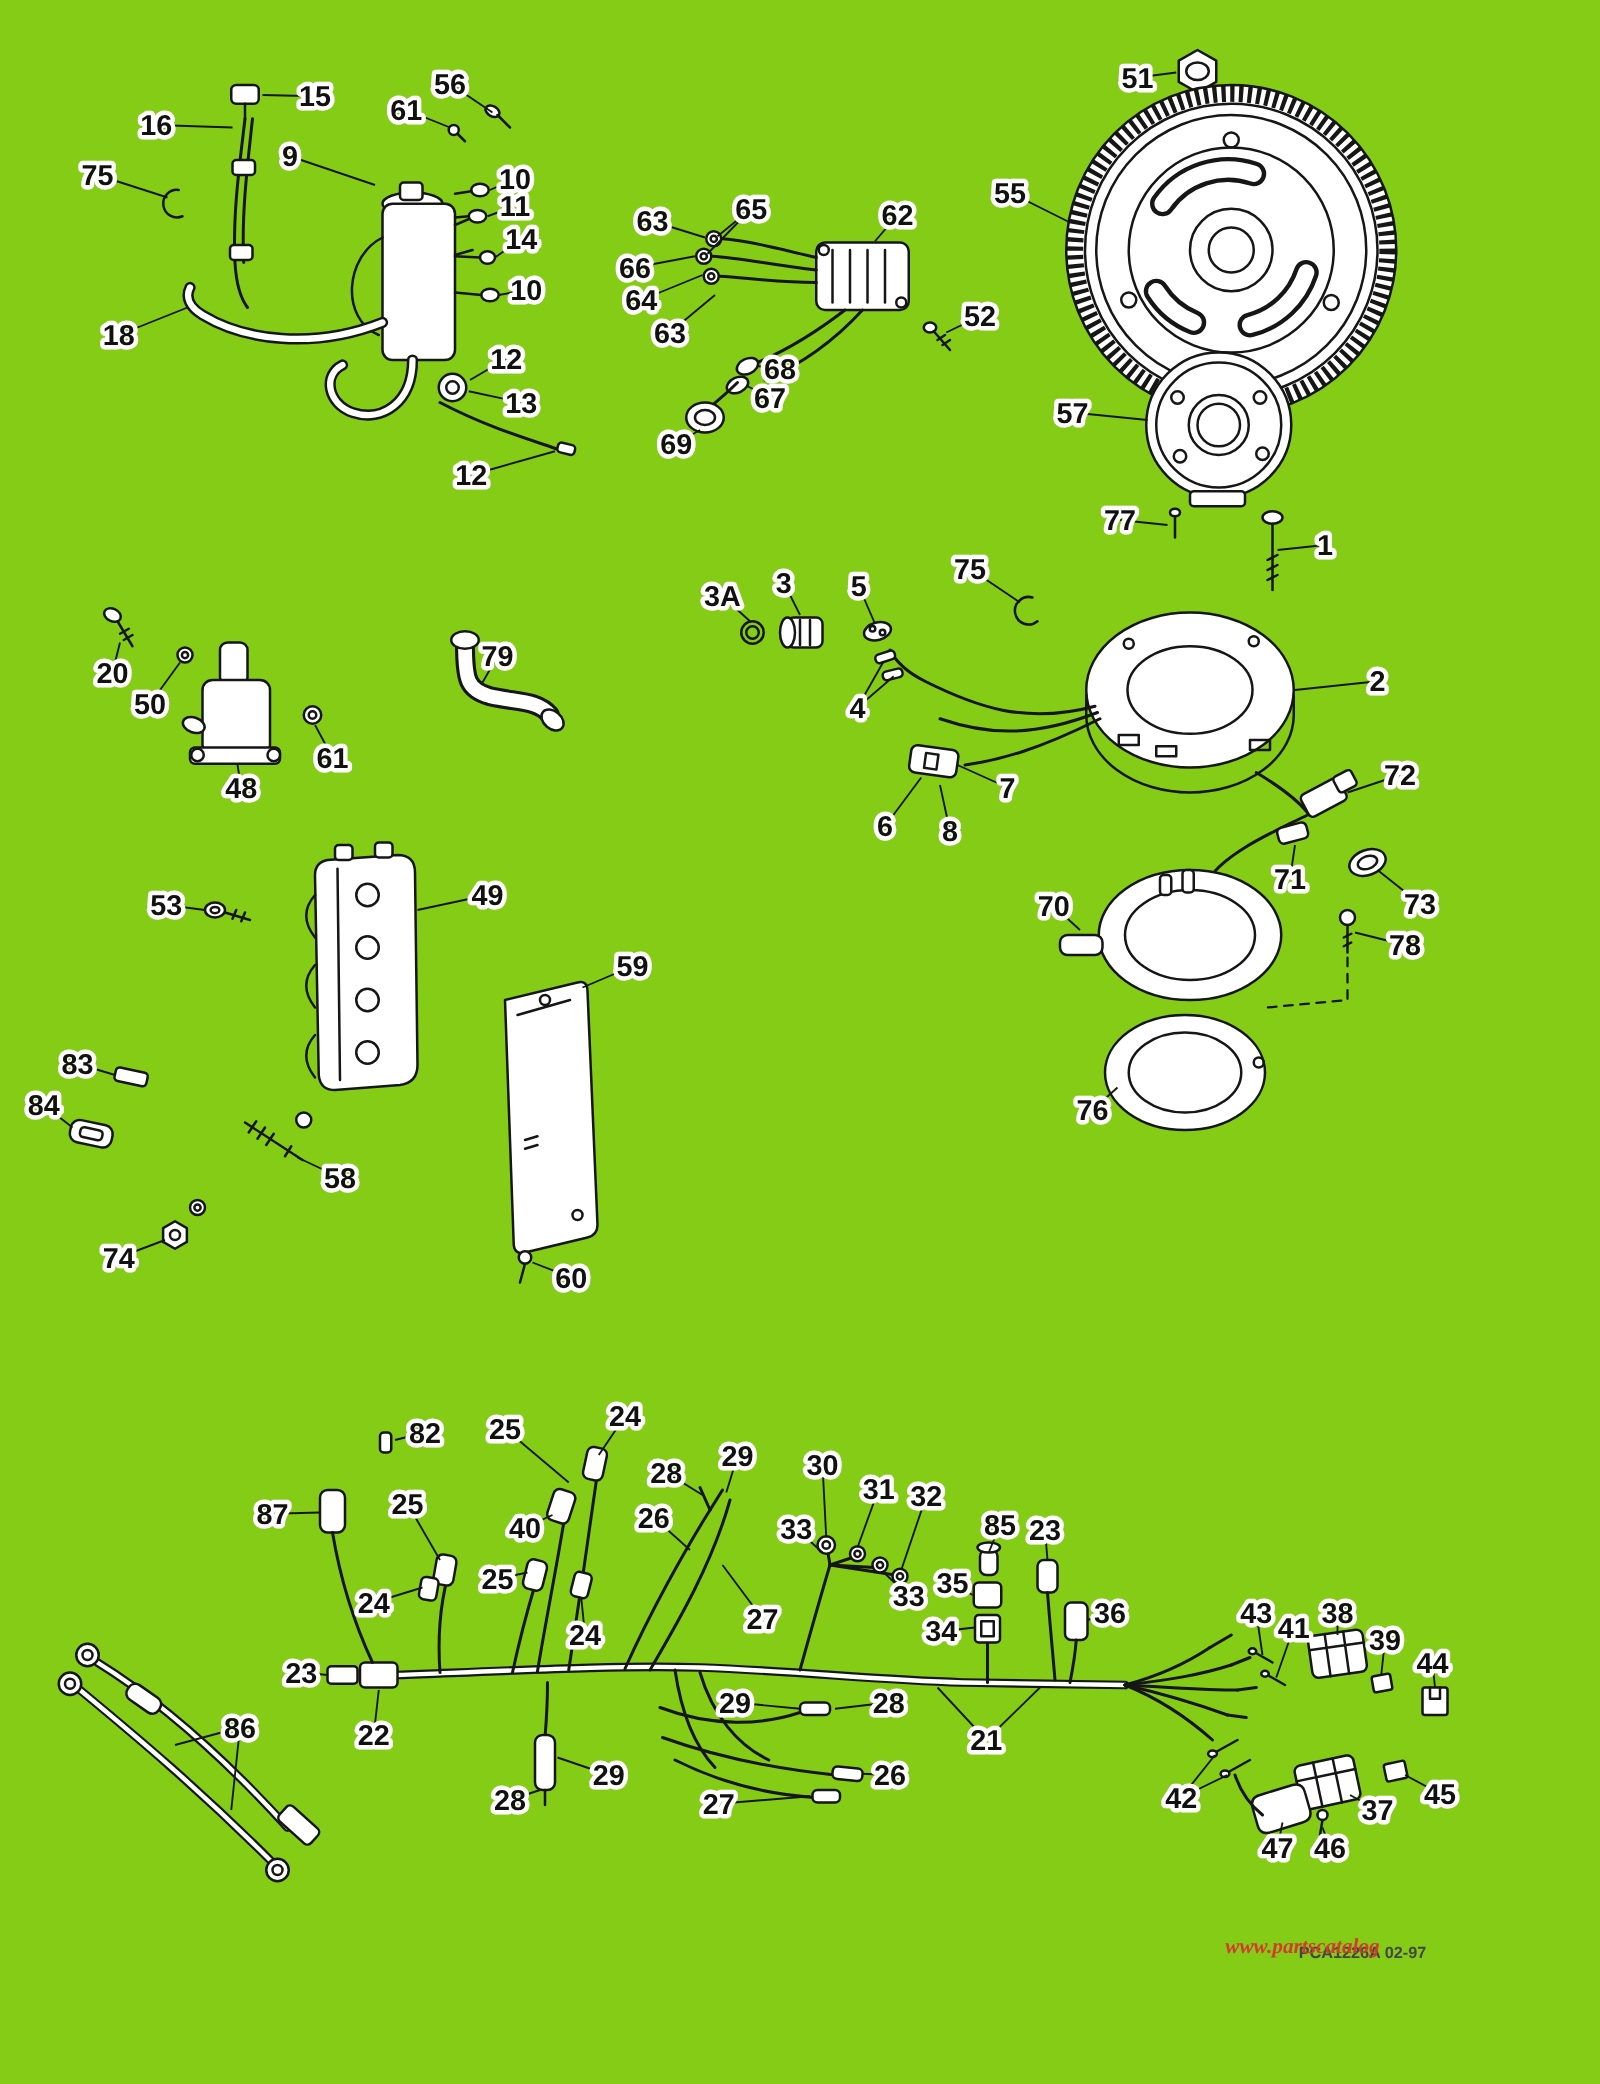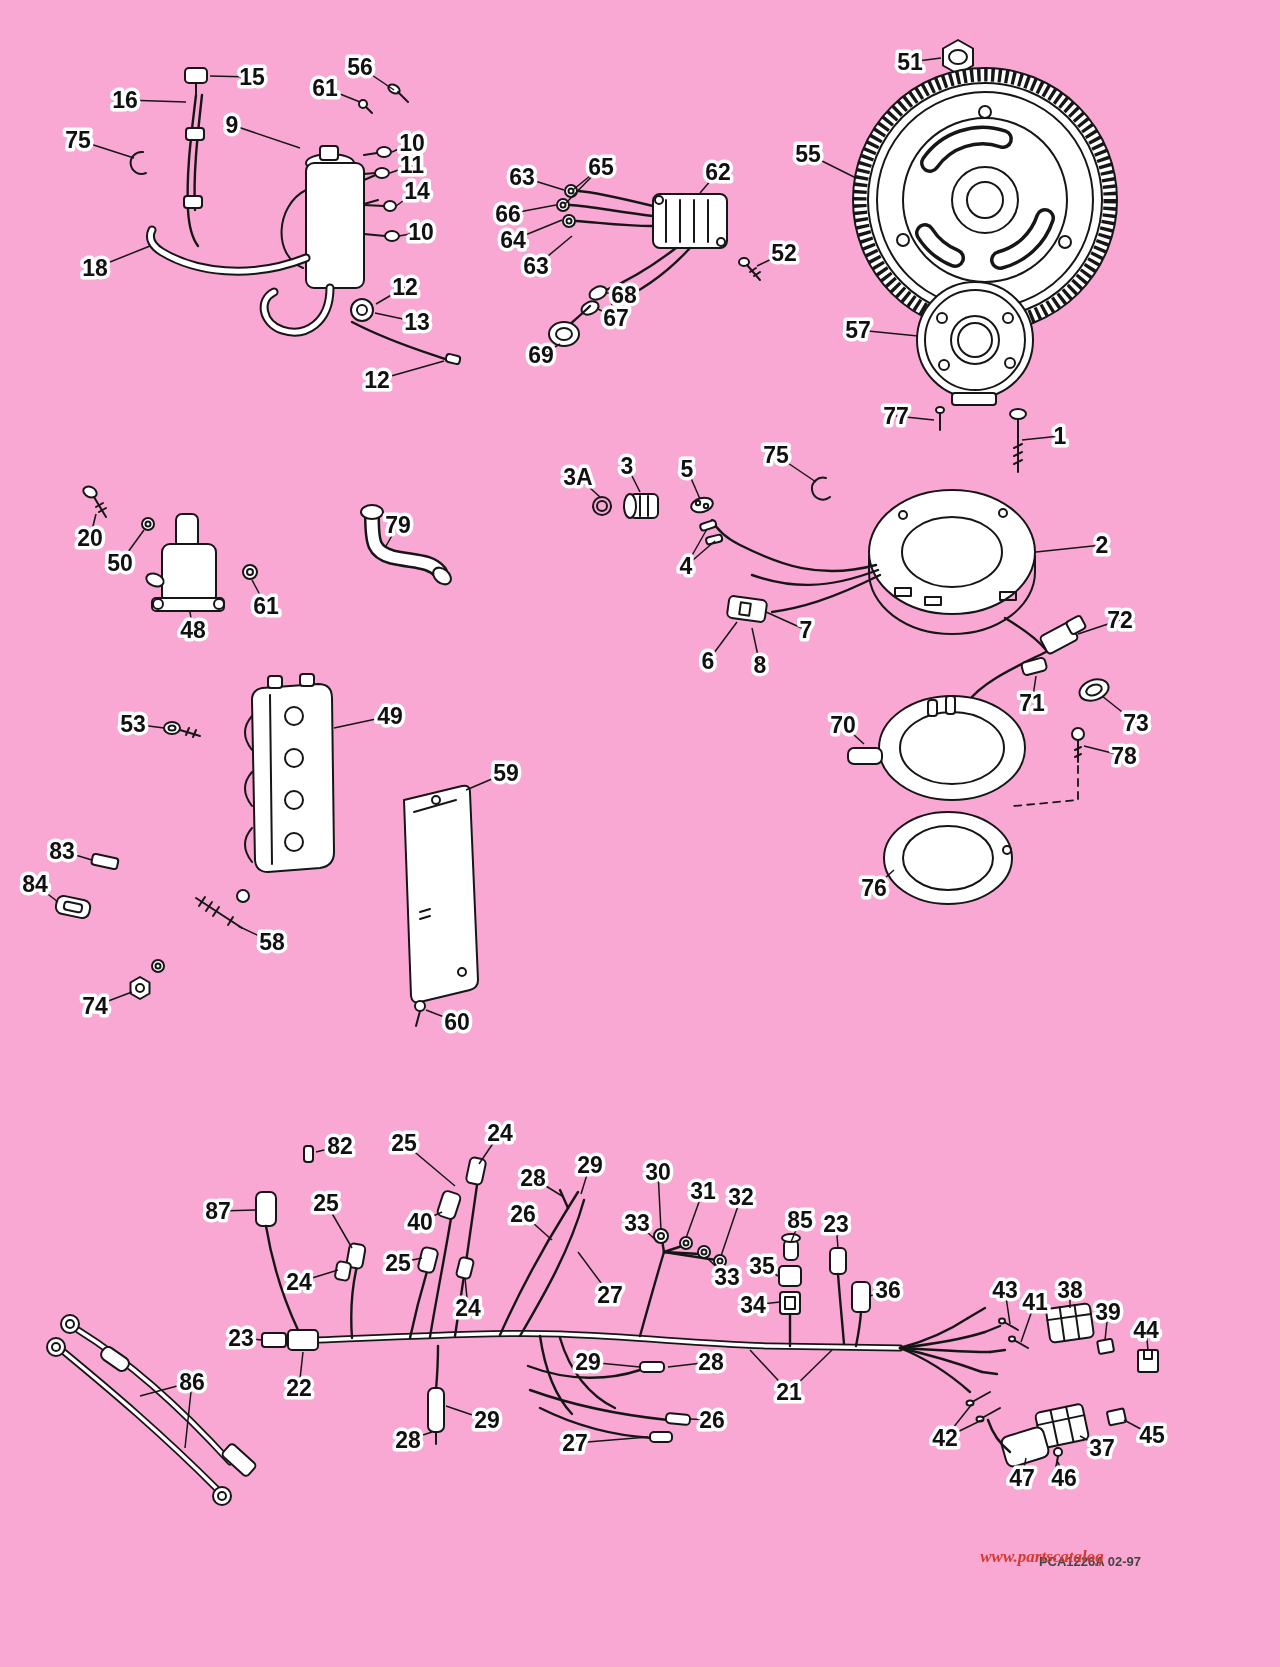--- a/index.html
+++ b/index.html
@@ -1,16 +1,16 @@
 <!DOCTYPE html>
 <html><head>
 <meta charset="utf-8">
 <style>
   html,body{margin:0;padding:0;background:#ffffff;}
-  .page{position:relative;width:1280px;height:1667px;background:#f9a8d4;overflow:hidden;
+  .page{position:relative;width:1280px;height:1667px;background:#84cc16;overflow:hidden;
         font-family:"Liberation Sans",sans-serif;}
   svg{display:block;}
   .ln{fill:none;stroke:#161616;stroke-width:2;stroke-linecap:round;stroke-linejoin:round}
   .fillw{fill:#fff;stroke:#161616;stroke-width:2;stroke-linejoin:round}
   .wire{fill:none;stroke:#161616;stroke-width:2.4;stroke-linecap:round}
   .teeth{fill:none;stroke:#161616;stroke-width:13;stroke-dasharray:3.4 3.6}
   .hose-out,.cable-out,.boot-out,.slot-out{fill:none;stroke:#161616;stroke-linecap:round}
   .hose-out{stroke-width:9}
   .cable-out{stroke-width:7}
   .boot-out{stroke-width:16}

